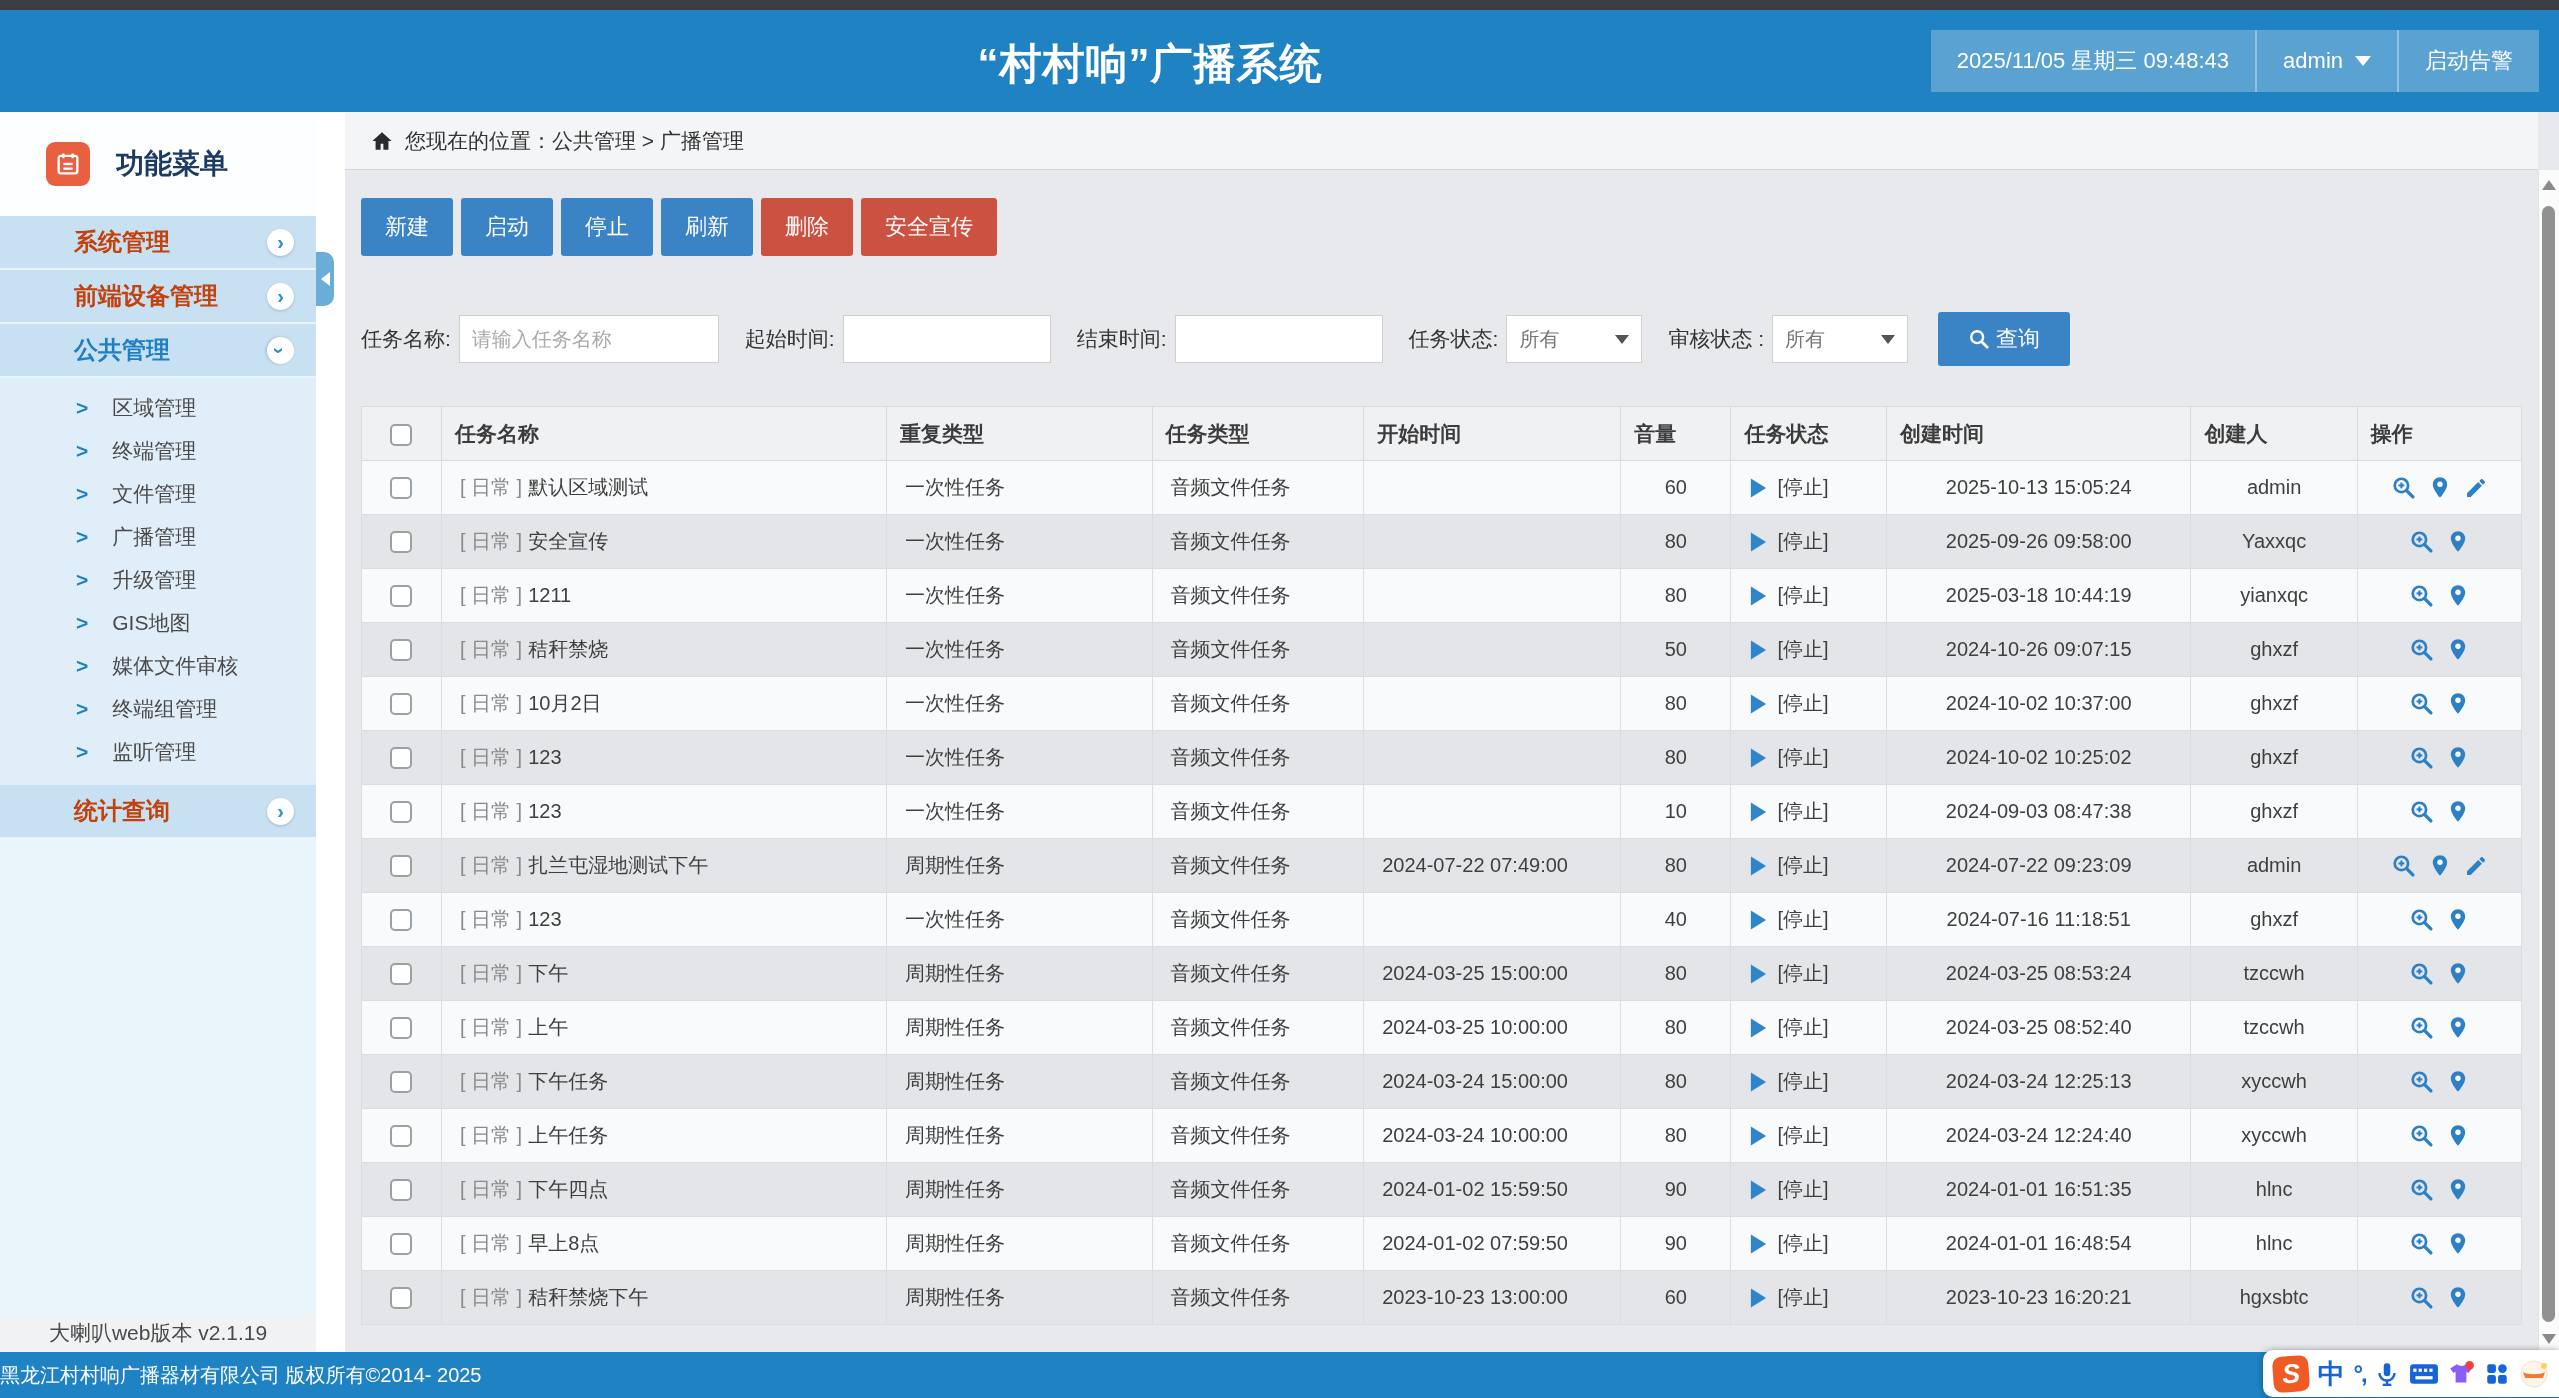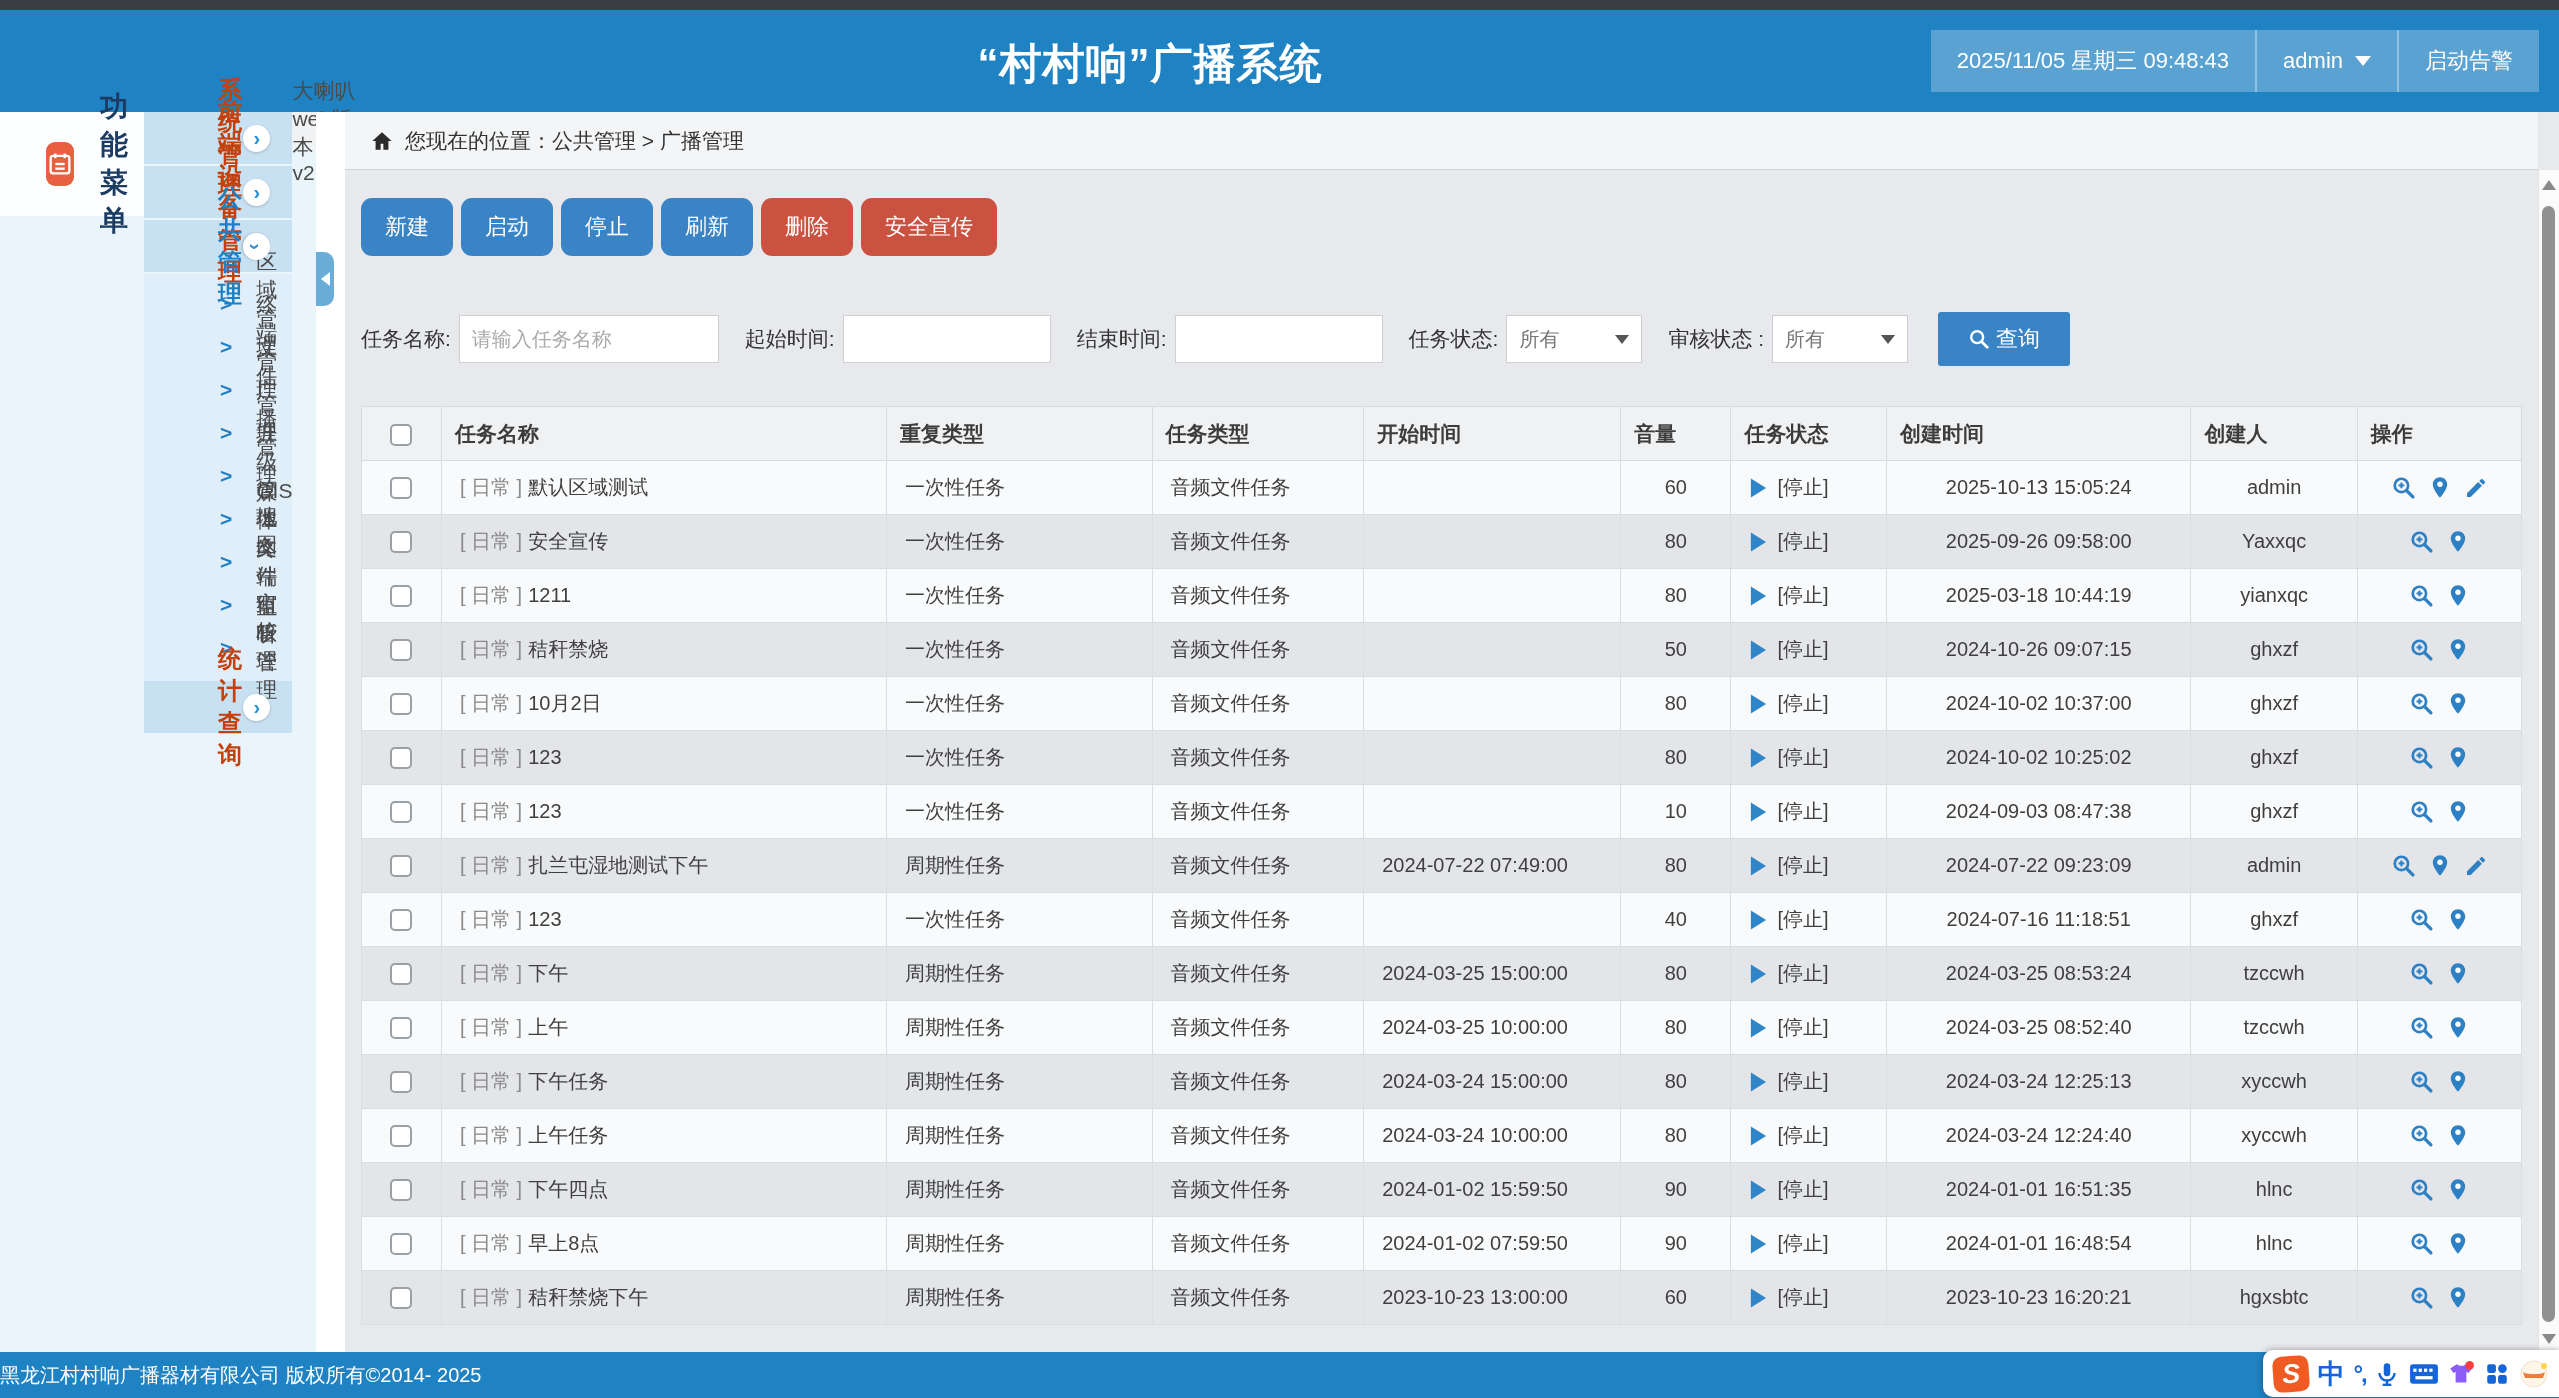--- a/index.html
+++ b/index.html
@@ -15,21 +15,21 @@
                font-size:42px; font-weight:bold; letter-spacing:1px; }
   .header-controls { position:absolute; right:20px; top:20px; height:62px; display:flex; }
   .hbox { background:rgba(255,255,255,0.26); color:#fff; font-size:22px; display:flex;
           align-items:center; padding:0 26px; }
   .hbox + .hbox { border-left:2px solid rgba(255,255,255,0.35); }
   .caret-down { display:inline-block; width:0; height:0; border-left:8px solid transparent;
                 border-right:8px solid transparent; border-top:10px solid #fff; margin-left:12px; }
 
   
   .sidebar { position:absolute; top:112px; left:0; width:316px; bottom:46px;
-             background:#eaf4fb; display:flex; flex-direction:row; }
+             background:#eaf4fb; display:flex; flex-direction:column; }
   .func-header { height:104px; min-height:104px; background:#fdfeff; display:flex; align-items:center;
                  padding-left:46px; }
   .func-icon { width:44px; height:44px; background:#e8603f; border-radius:9px; display:flex;
                align-items:center; justify-content:center; }
   .func-title { margin-left:26px; font-size:28px; font-weight:bold; color:#1c3b63; }
   .group { height:52px; min-height:52px; background:#c8e1f2; display:flex; align-items:center;
            padding:0 22px 0 74px; margin-bottom:2px; cursor:pointer; }
   .group-label { flex:1; font-size:24px; font-weight:bold; color:#c2410c; }
   .group.active .group-label { color:#1e7fc3; }
   .group-chevron { width:27px; height:27px; border-radius:50%; background:#fff; color:#2a8fd0;
@@ -55,21 +55,21 @@
   
   .breadcrumb { position:absolute; left:345px; right:21px; top:112px; height:58px; background:#f4f5f6;
                 border-bottom:1px solid #cfd3d6; display:flex; align-items:center; padding-left:26px;
                 font-size:21px; color:#333; }
   .breadcrumb svg { margin-right:12px; }
 
   
   .content { position:absolute; left:345px; right:21px; top:170px; bottom:46px; background:#e7e9ec;
              padding:28px 16px 0 16px; overflow:hidden; }
   .toolbar { display:flex; gap:8px; }
-  .btn { height:58px; min-width:90px; padding:0 24px; color:#fff; font-size:22px; border-radius:11px;
+  .btn { height:58px; min-width:90px; padding:0 24px; color:#fff; font-size:22px; border-radius:3px;
          display:flex; align-items:center; justify-content:center; cursor:pointer; }
   .btn.blue { background:#3a83c4; }
   .btn.red  { background:#cb5140; }
 
   .filters { display:flex; align-items:center; margin-top:56px; font-size:21px; color:#333; }
   .filters .lbl { margin-right:8px; white-space:nowrap; }
   .inp { height:48px; border:1px solid #cfcfcf; background:#fff; font-size:20px; padding:0 12px;
          color:#444; font-family:"Liberation Sans","DejaVu Sans",sans-serif; }
   .inp::placeholder { color:#aaa; }
   #task-name-input { width:260px; margin-right:26px; }

